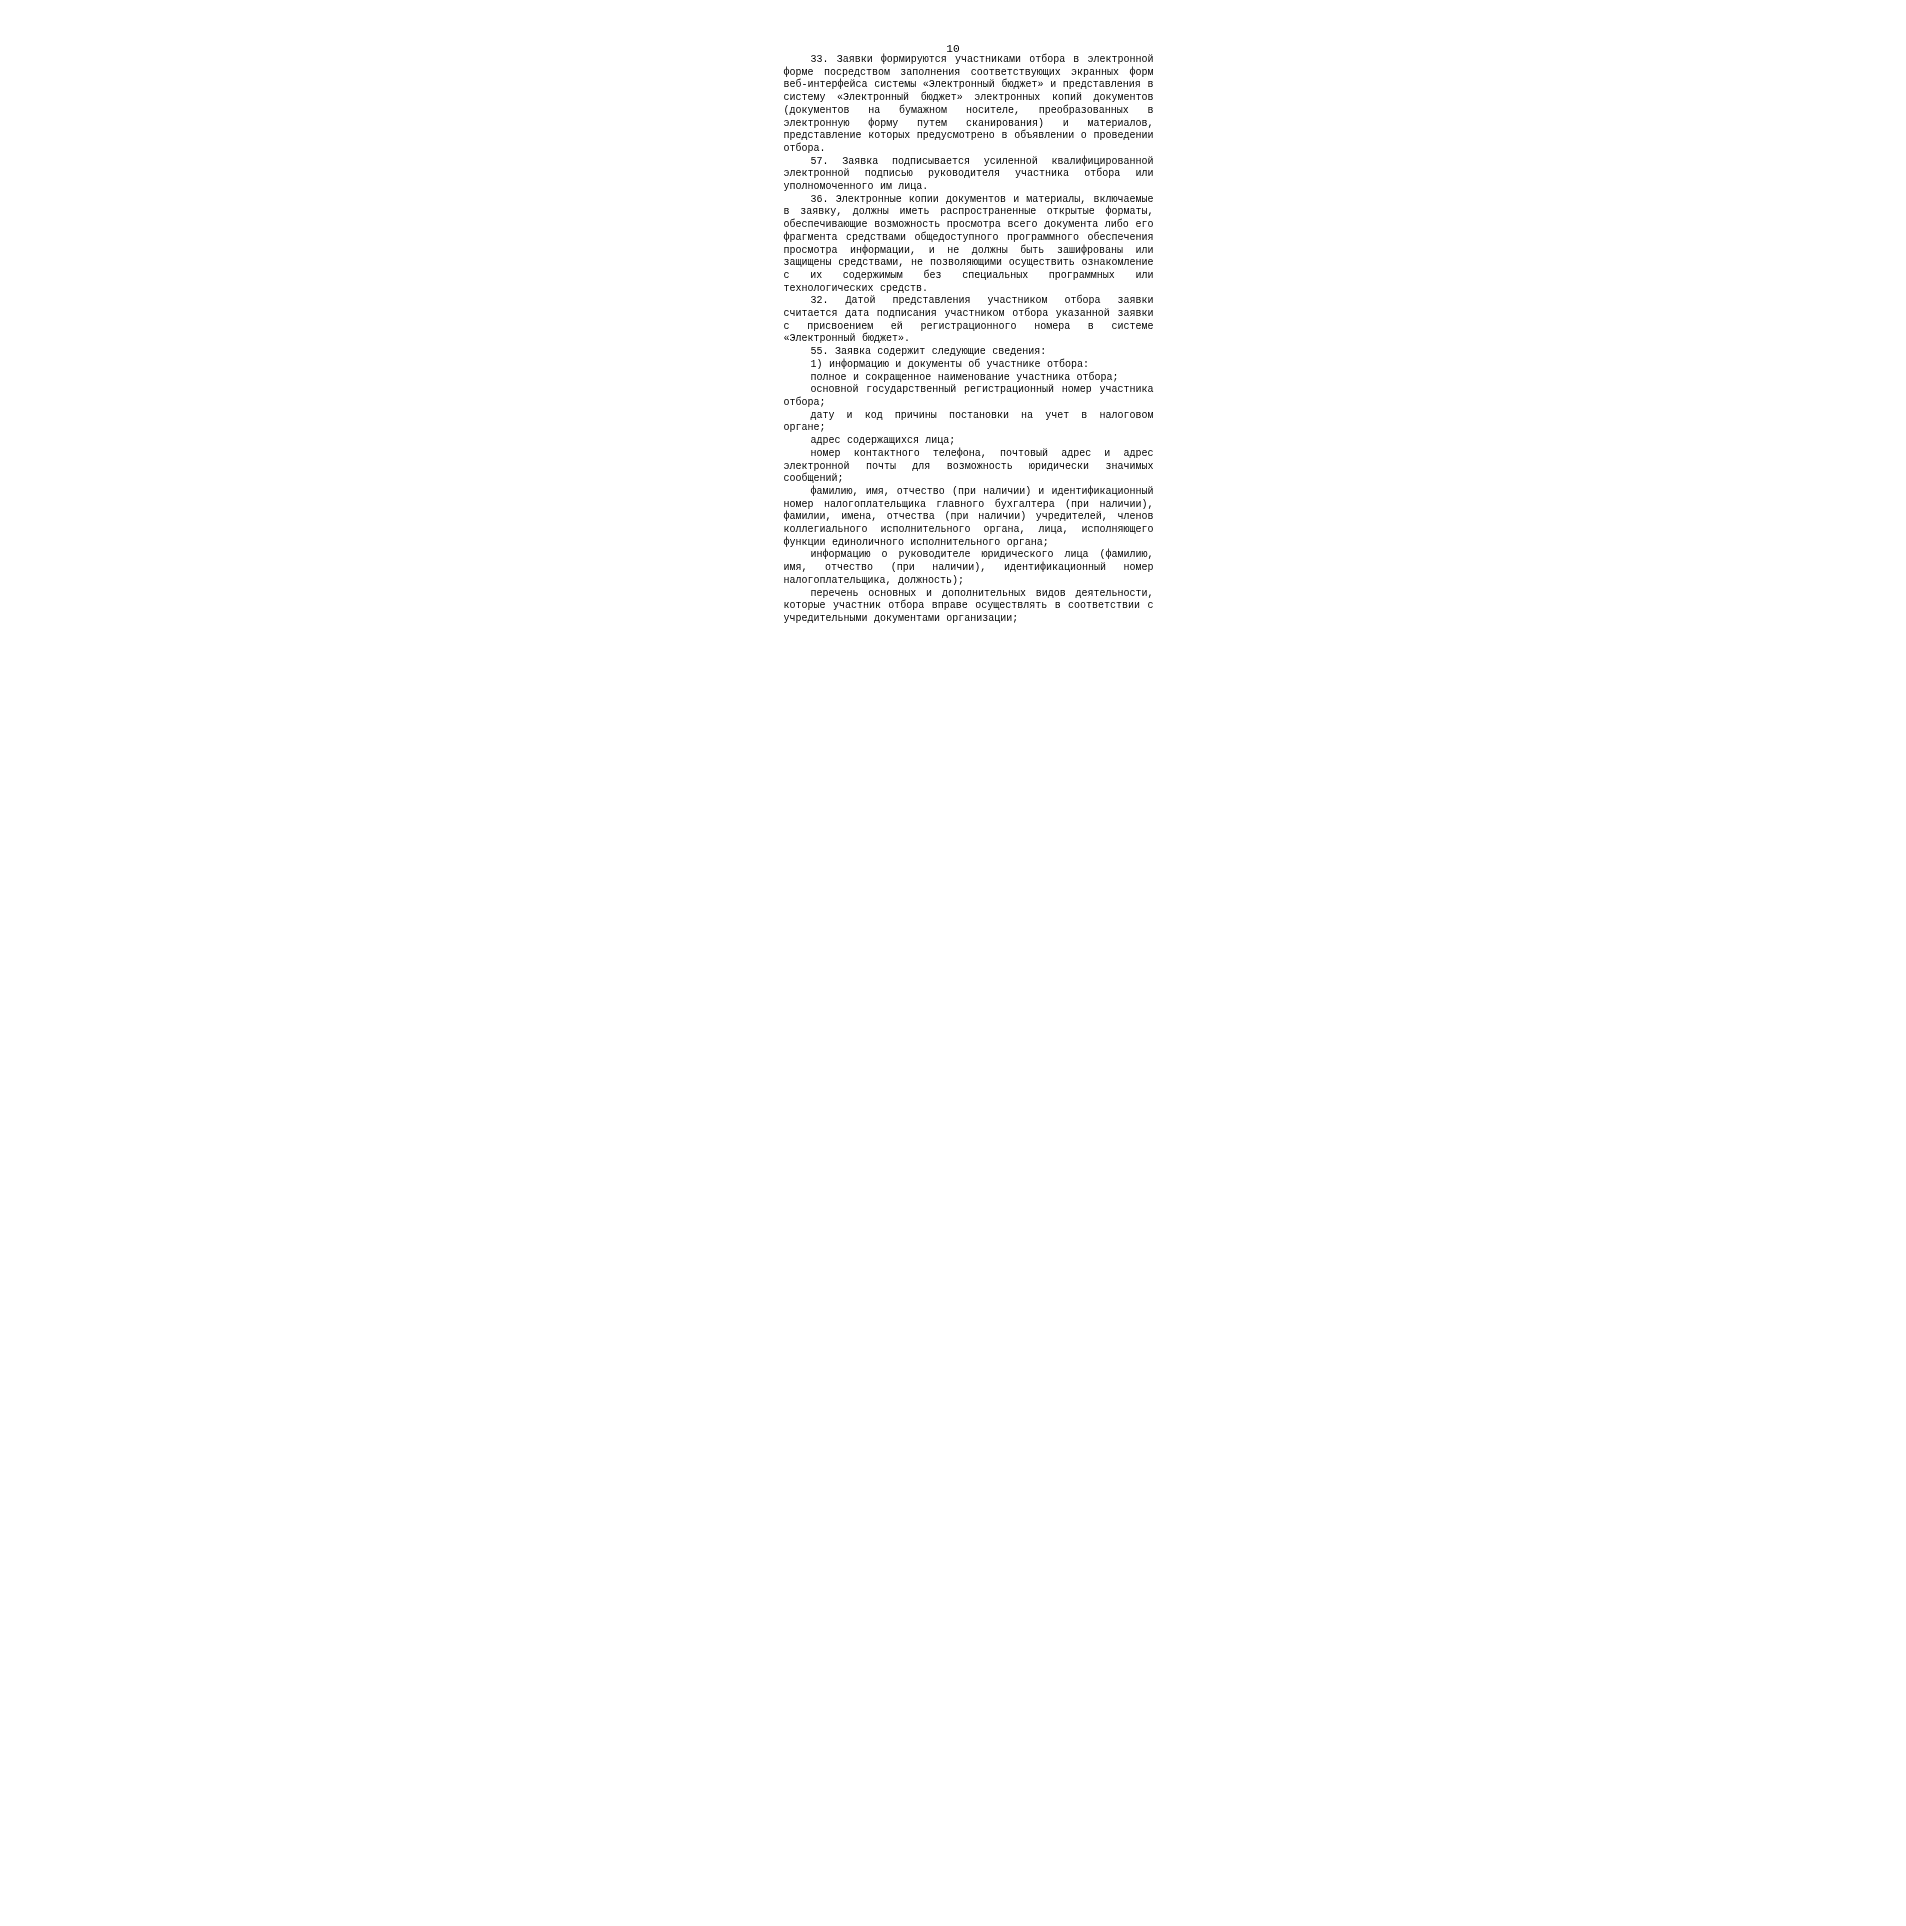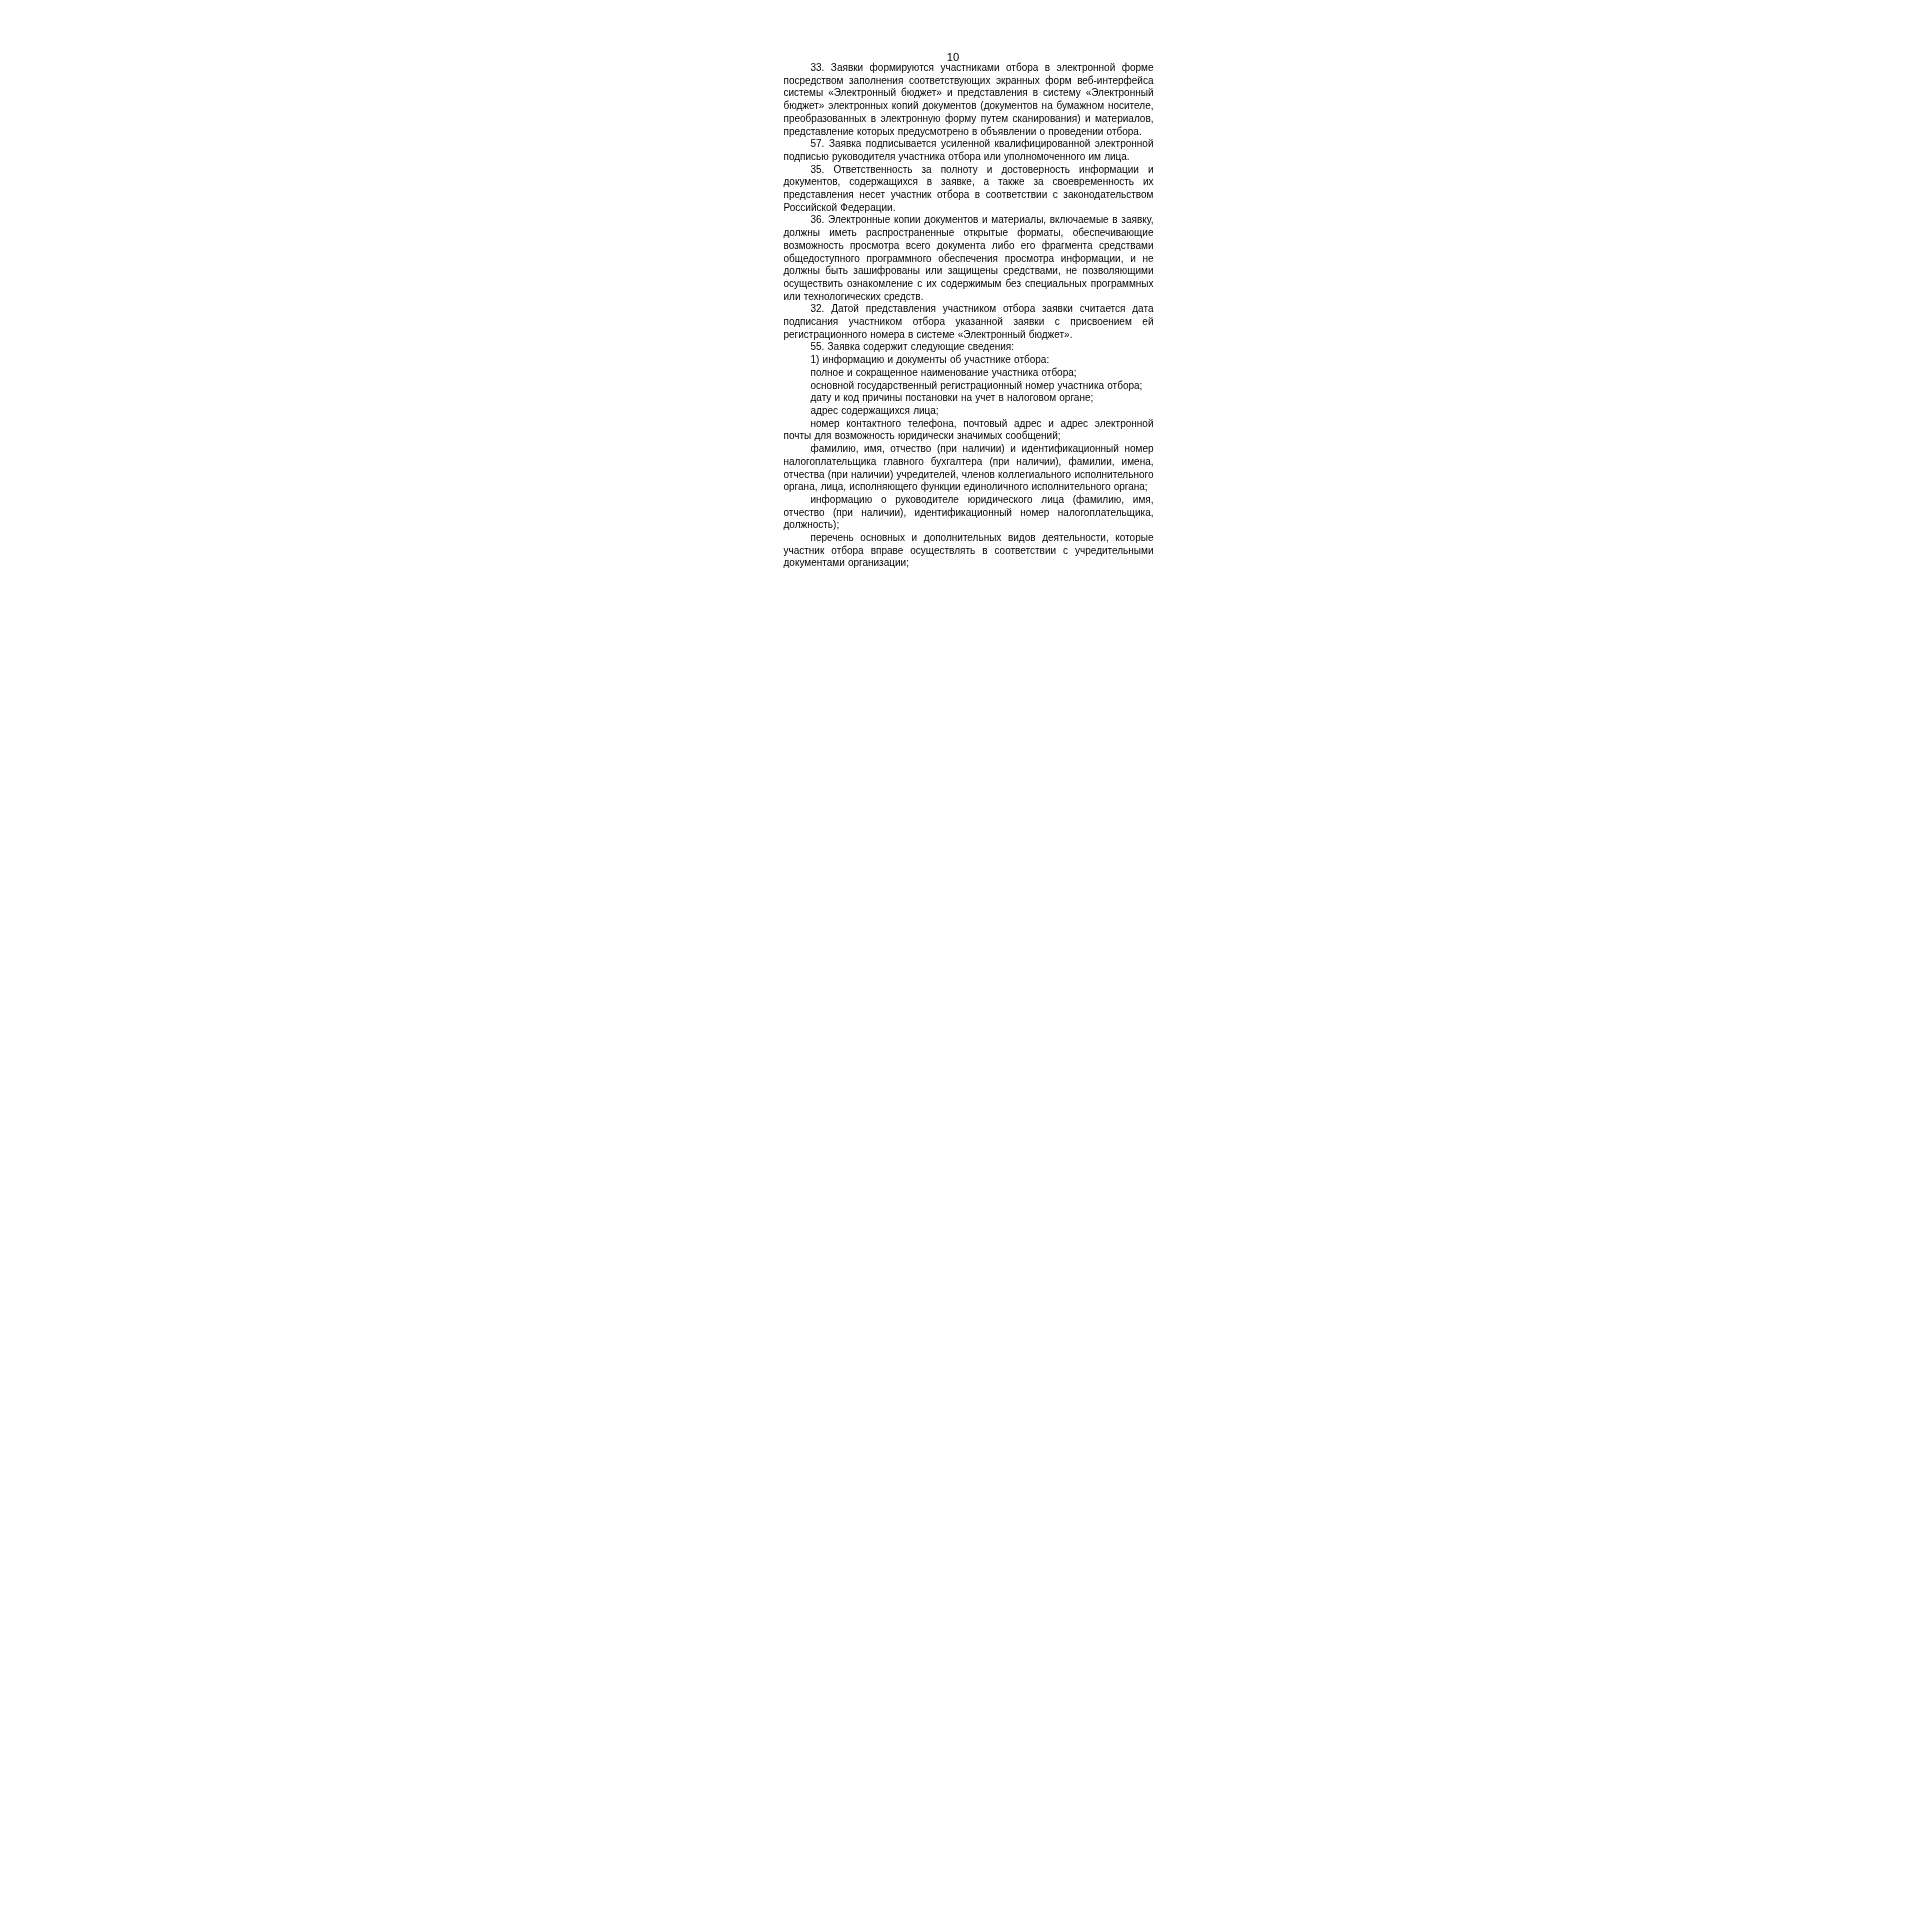--- a/index.html
+++ b/index.html
@@ -4,24 +4,24 @@
   <style>
     html, body {
       margin: 0;
       padding: 0;
       background: #ffffff;
     }
     .page {
       position: relative;
       width: 477px;
       height: 678px;
-      margin: 8px auto;
+      margin: 0 auto;
       background: #ffffff;
       color: #000000;
-      font-family: Liberation Sans, sans-serif;
+      font-family: Liberation Mono, monospace;
       overflow: hidden;
     }
     .page-number {
       position: absolute;
       top: 43px;
       left: 0;
       right: 0;
       text-align: center;
       font-size: 11.2px;
       line-height: 12.7px;
@@ -46,21 +46,20 @@
   </style>
 </head>
 <body>
 
 <div class="page">
   <div class="page-number">10</div>
 
   <div class="content">
     <p>33. Заявки формируются участниками отбора в электронной форме посредством заполнения соответствующих экранных форм веб-интерфейса системы «Электронный бюджет» и представления в систему «Электронный бюджет» электронных копий документов (документов на бумажном носителе, преобразованных в электронную форму путем сканирования) и материалов, представление которых предусмотрено в объявлении о проведении отбора.</p>
     <p>57. Заявка подписывается усиленной квалифицированной электронной подписью руководителя участника отбора или уполномоченного им лица.</p>
-    <p>35. Ответственность за полноту и достоверность информации и документов, содержащихся в заявке, а также за своевременность их представления несет участник отбора в соответствии с законодательством Российской Федерации.</p>
     <p>36. Электронные копии документов и материалы, включаемые в заявку, должны иметь распространенные открытые форматы, обеспечивающие возможность просмотра всего документа либо его фрагмента средствами общедоступного программного обеспечения просмотра информации, и не должны быть зашифрованы или защищены средствами, не позволяющими осуществить ознакомление с их содержимым без специальных программных или технологических средств.</p>
     <p>32. Датой представления участником отбора заявки считается дата подписания участником отбора указанной заявки с присвоением ей регистрационного номера в системе «Электронный бюджет».</p>
     <p>55. Заявка содержит следующие сведения:</p>
     <p>1) информацию и документы об участнике отбора:</p>
     <p>полное и сокращенное наименование участника отбора;</p>
     <p>основной государственный регистрационный номер участника отбора;</p>
     <p>дату и код причины постановки на учет в налоговом органе;</p>
     <p>адрес содержащихся лица;</p>
     <p>номер контактного телефона, почтовый адрес и адрес электронной почты для возможность юридически значимых сообщений;</p>
     <p>фамилию, имя, отчество (при наличии) и идентификационный номер налогоплательщика главного бухгалтера (при наличии), фамилии, имена, отчества (при наличии) учредителей, членов коллегиального исполнительного органа, лица, исполняющего функции единоличного исполнительного органа;</p>

